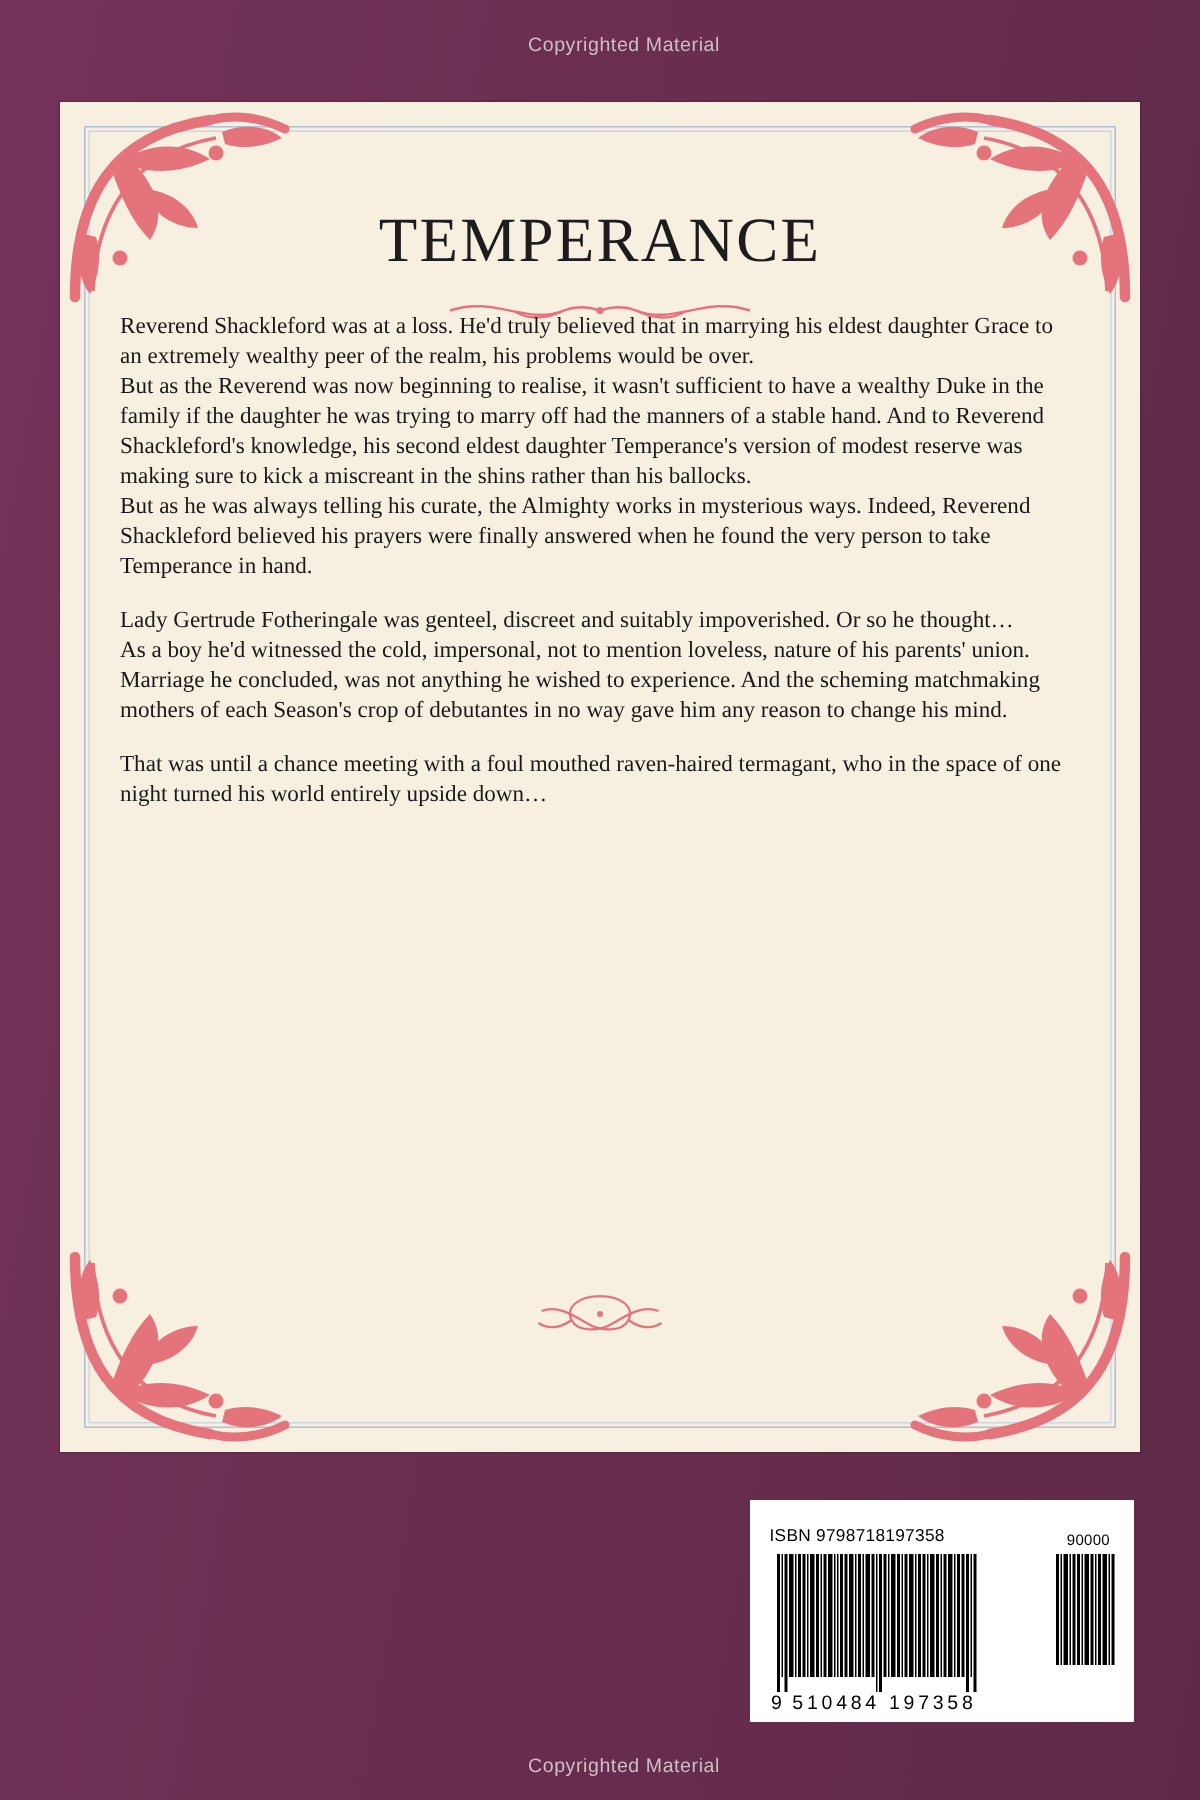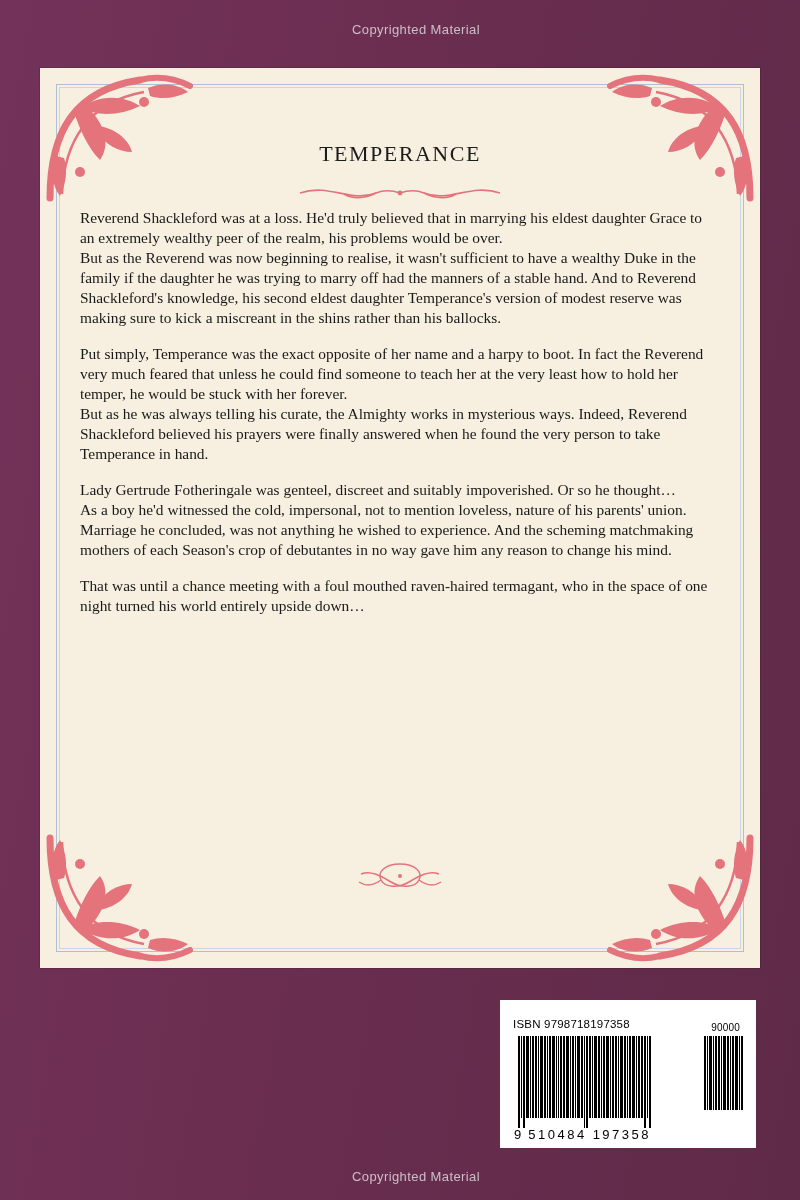--- a/index.html
+++ b/index.html
@@ -80,24 +80,24 @@
 
   
   #title-block {
     position: absolute;
     left: 0; top: 52px;
     width: 720px;
     text-align: center;
   }
   #book-title {
     font-family: "Liberation Serif", serif;
-    font-size: 32px;
+    font-size: 60px;
     letter-spacing: 1.5px;
     color: #1c1c1c;
-    margin: 12px;
+    margin: 0;
     font-weight: normal;
     font-variant: small-caps;
     text-transform: lowercase;
   }
   #book-title::first-letter { font-size: 1em; }
 
   #title-ornament {
     margin-top: 6px;
     color: #e4737c;
     height: 26px;
@@ -262,21 +262,20 @@
           <path d="M86 12 C74 18 62 18 54 13"></path>
           <path d="M134 12 C146 18 158 18 166 13"></path>
           <circle cx="110" cy="12" r="2.4" fill="currentColor" stroke="none"></circle>
         </svg>
       </div>
     </div>
 
     <div id="blurb">
       <p>Reverend Shackleford was at a loss. He'd truly believed that in marrying his eldest daughter Grace to an extremely wealthy peer of the realm, his problems would be over.</p>
       <p>But as the Reverend was now beginning to realise, it wasn't sufficient to have a wealthy Duke in the family if the daughter he was trying to marry off had the manners of a stable hand. And to Reverend Shackleford's knowledge, his second eldest daughter Temperance's version of modest reserve was making sure to kick a miscreant in the shins rather than his ballocks.</p>
-      <p class="gap">Put simply, Temperance was the exact opposite of her name and a harpy to boot. In fact the Reverend very much feared that unless he could find someone to teach her at the very least how to hold her temper, he would be stuck with her forever.</p>
       <p>But as he was always telling his curate, the Almighty works in mysterious ways. Indeed, Reverend Shackleford believed his prayers were finally answered when he found the very person to take Temperance in hand.</p>
       <p class="gap">Lady Gertrude Fotheringale was genteel, discreet and suitably impoverished. Or so he thought…</p>
       <p>As a boy he'd witnessed the cold, impersonal, not to mention loveless, nature of his parents' union. Marriage he concluded, was not anything he wished to experience. And the scheming matchmaking mothers of each Season's crop of debutantes in no way gave him any reason to change his mind.</p>
       <p class="gap">That was until a chance meeting with a foul mouthed raven-haired termagant, who in the space of one night turned his world entirely upside down…</p>
     </div>
 
     <div id="bottom-ornament">
       <svg width="150" height="40" viewBox="0 0 150 40" fill="none" stroke="currentColor" stroke-width="1.5">
         <path d="M75 8 C60 8 52 16 56 24 C60 32 74 32 84 26 C94 20 104 14 114 18"></path>
         <path d="M75 8 C90 8 98 16 94 24 C90 32 76 32 66 26 C56 20 46 14 36 18"></path>

